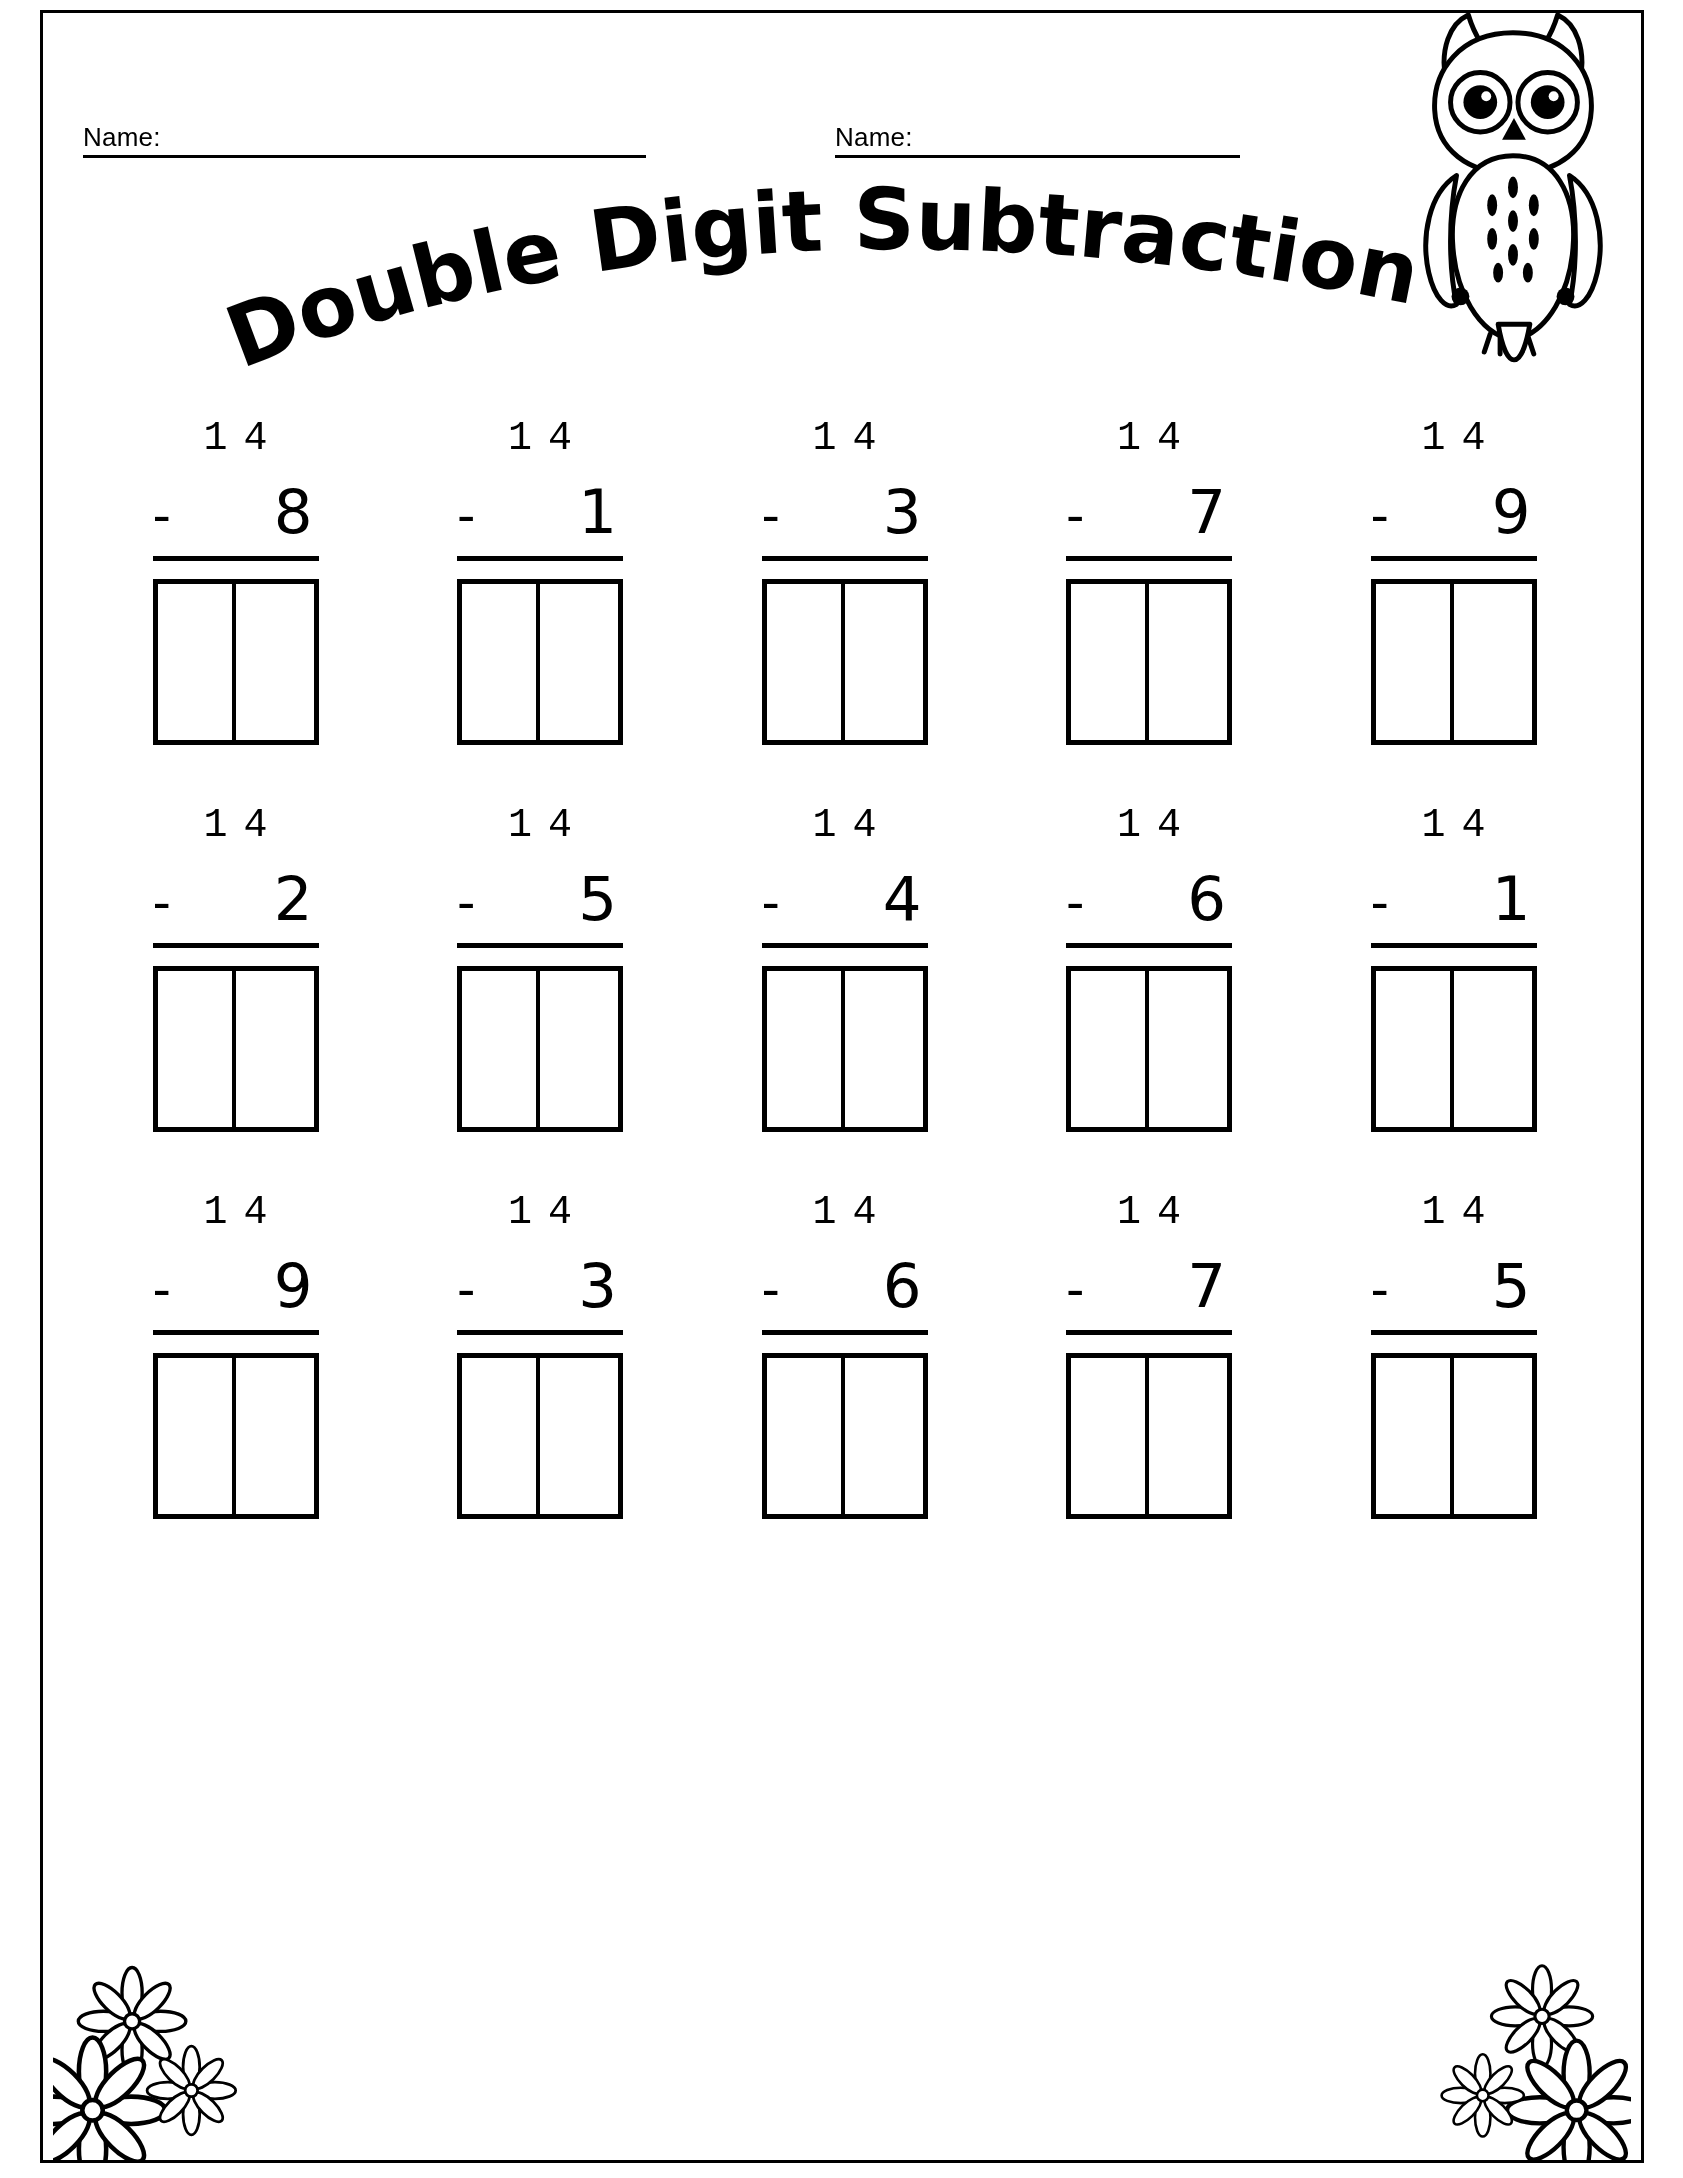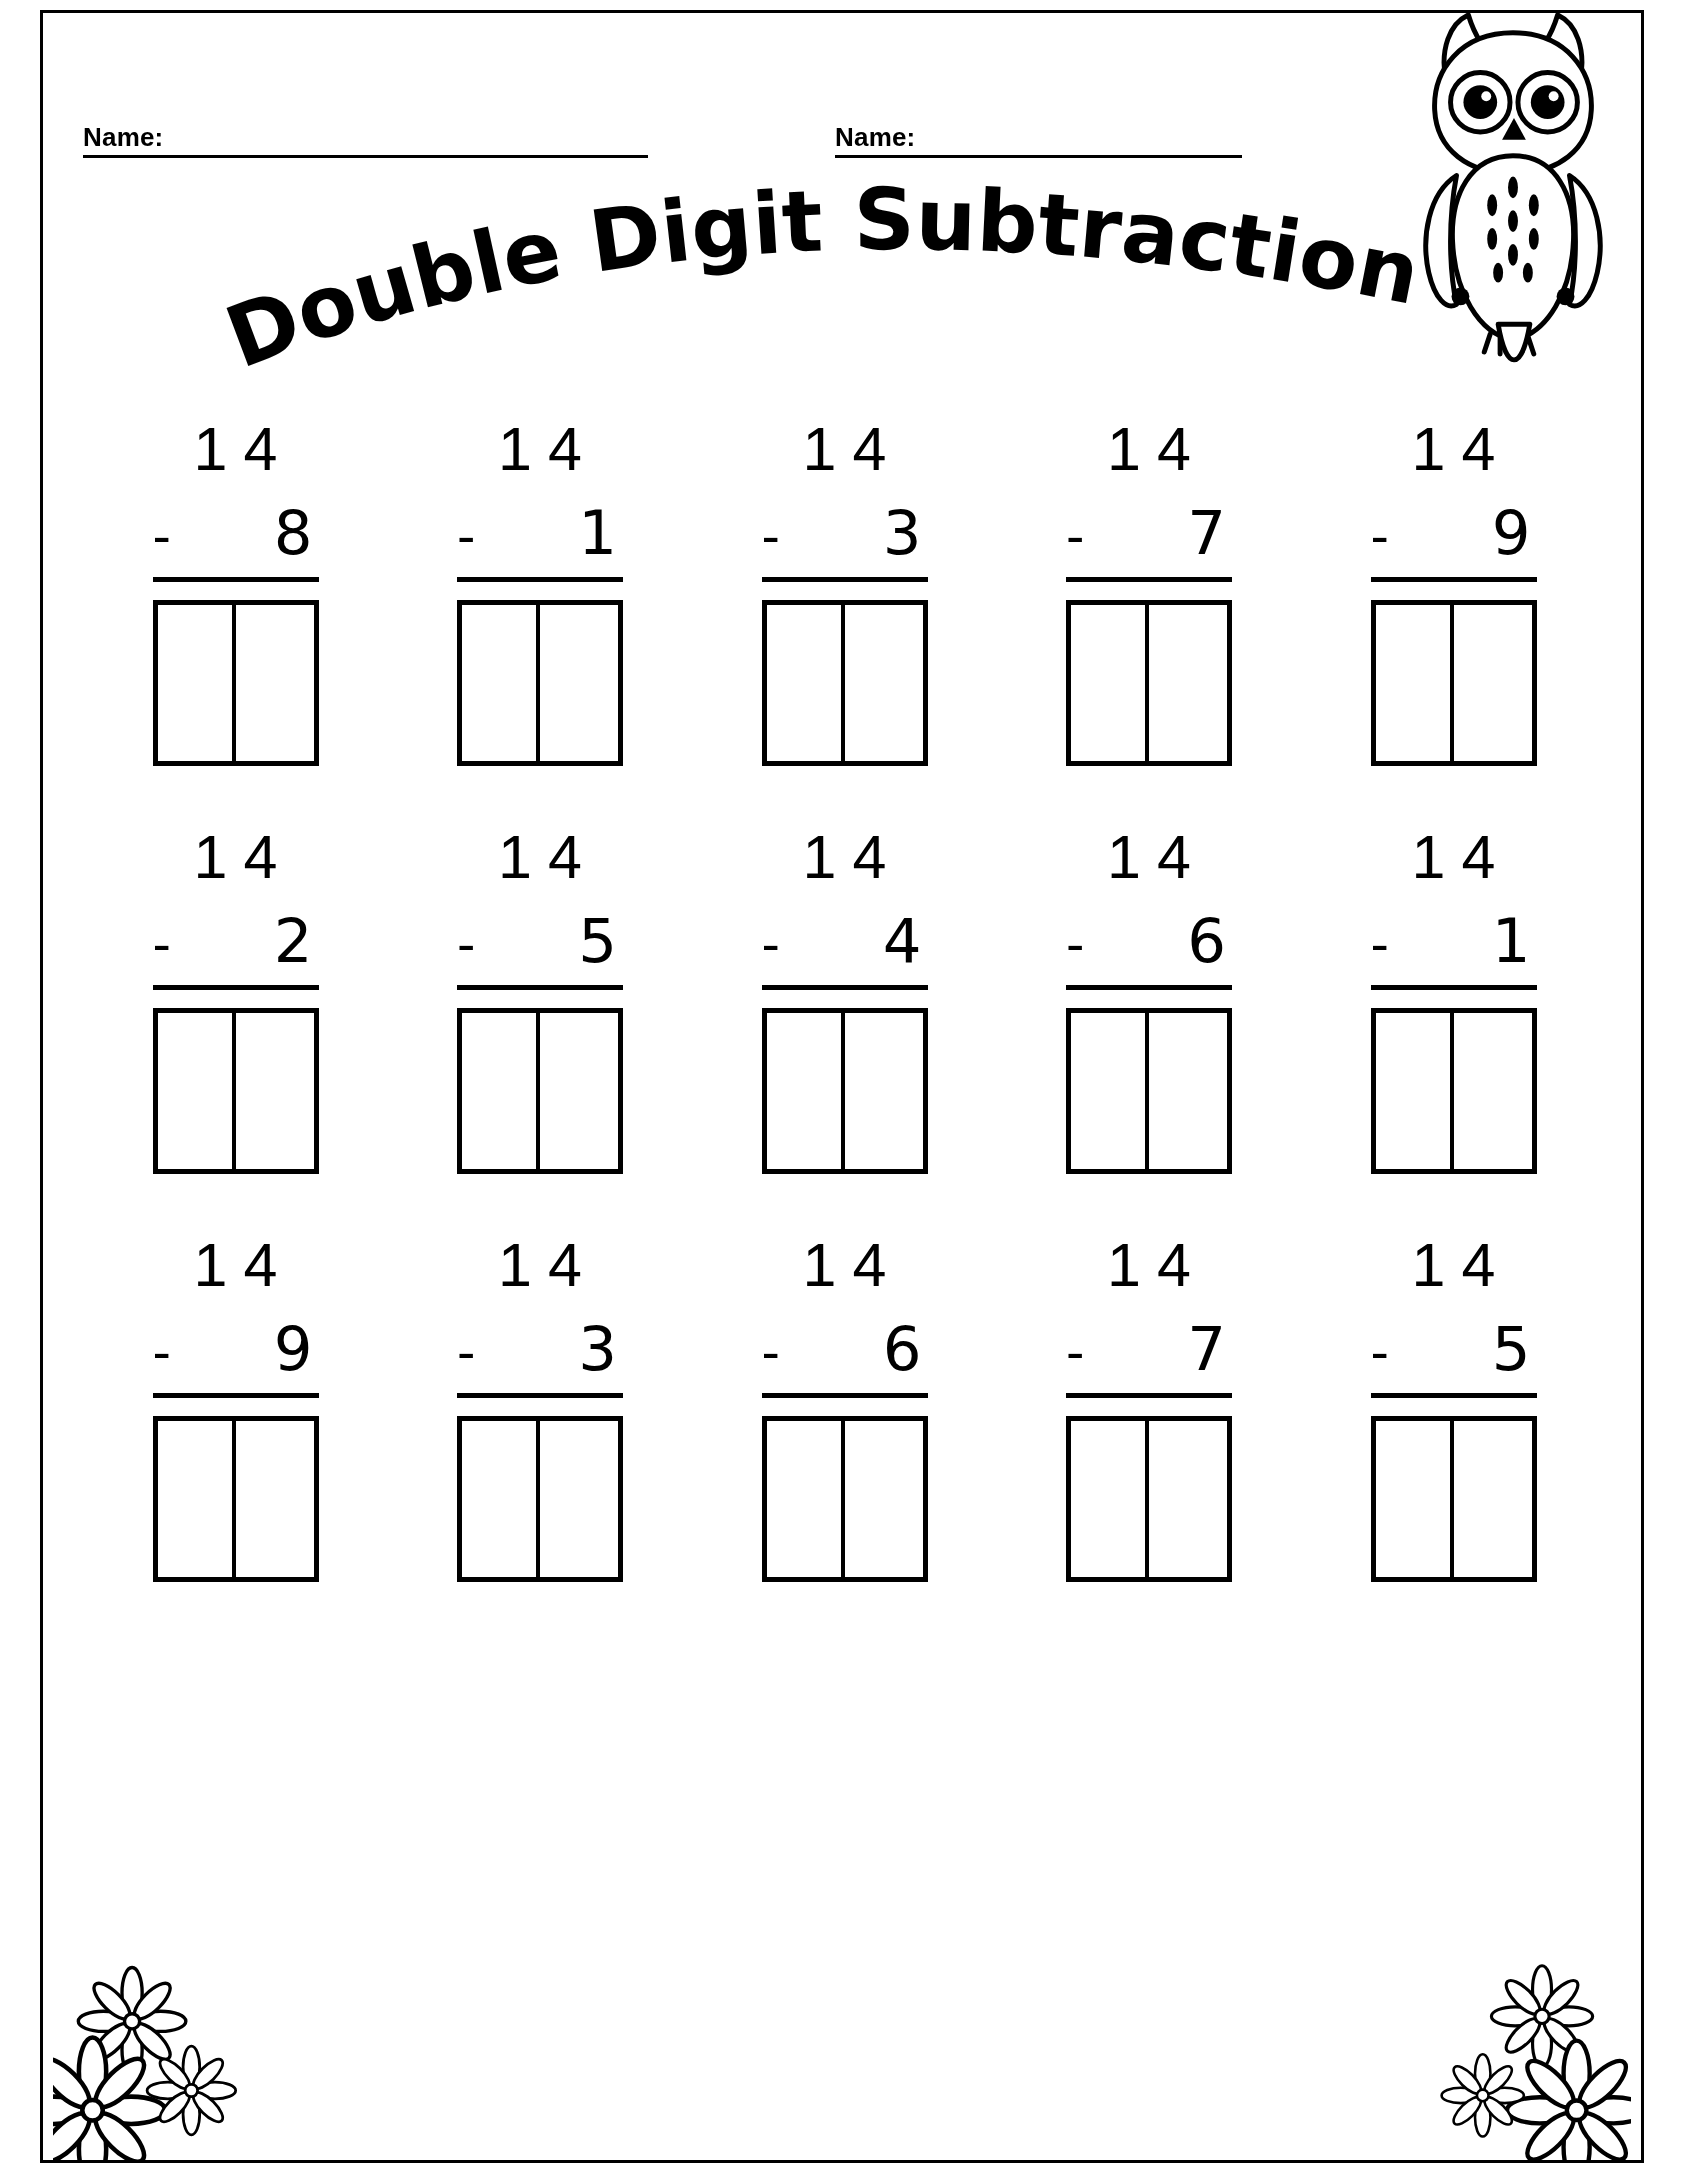--- a/index.html
+++ b/index.html
@@ -36,21 +36,21 @@
     width: 100%;
     height: 59px;
   }
   .field {
     position: absolute;
     display: flex;
     align-items: flex-end;
   }
   .field-label {
     font-size: 26px;
-    font-weight: bold;
+    font-weight: normal;
     font-family: "Liberation Sans", sans-serif;
     letter-spacing: 0.2px;
     padding-bottom: 2px;
     border-bottom: 3px solid #000;
   }
   .field-line {
     border-bottom: 3px solid #000;
     height: 30px;
   }
   .field-name { left: 40px; }
@@ -97,22 +97,22 @@
     display: flex;
     justify-content: space-between;
   }
   .problem {
     width: 267px;
     display: flex;
     flex-direction: column;
     align-items: center;
   }
   .minuend {
-    font-family: Liberation Sans, sans-serif;
-    font-size: 61px;
+    font-family: Liberation Mono, monospace;
+    font-size: 40px;
     letter-spacing: 16px;
     line-height: 1;
     padding-left: 16px;
     margin-bottom: 22px;
   }
   .sub-line {
     width: 166px;
     display: flex;
     justify-content: space-between;
     align-items: baseline;

